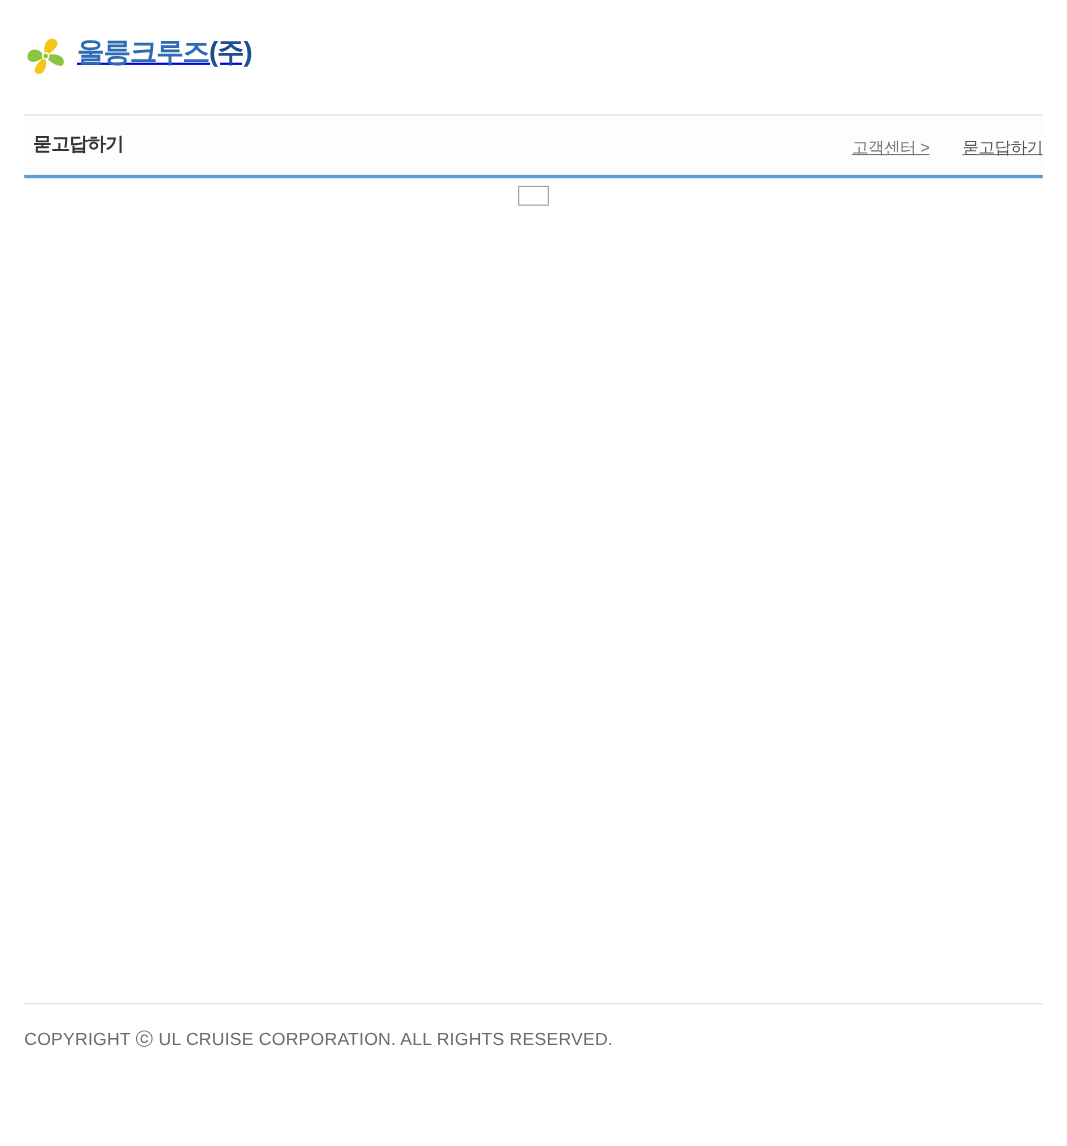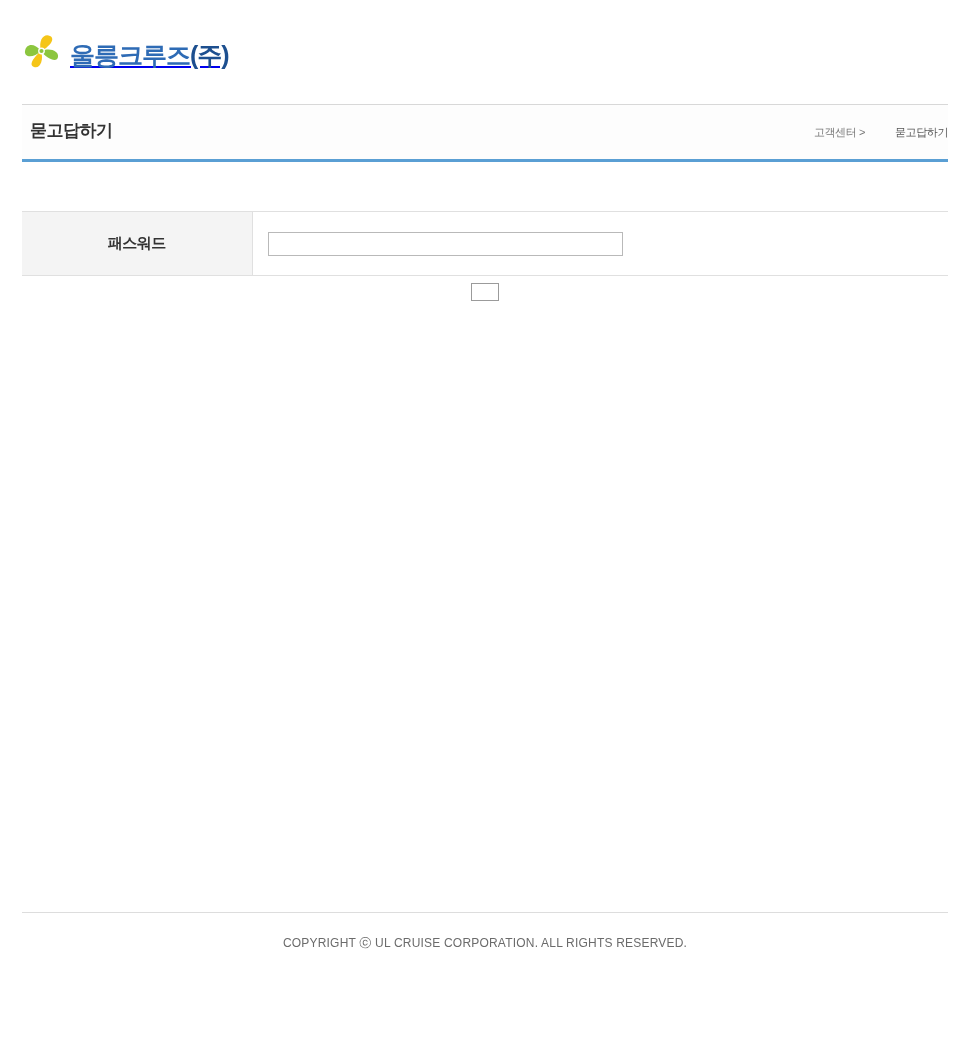--- a/index.html
+++ b/index.html
@@ -20,21 +20,21 @@
   .header {
     position: relative;
     height: 104px;
     background: #ffffff;
   }
   .logo-wrap {
     position: absolute;
     left: 22px;
     top: 30px;
     display: flex;
-    align-items: flex-end;
+    align-items: flex-start;
     gap: 8px;
   }
   .logo-mark {
     width: 40px;
     height: 42px;
     position: relative;
     flex: 0 0 auto;
   }
   .logo-text {
     font-size: 25px;
@@ -63,23 +63,24 @@
     color: #333333;
     letter-spacing: -0.5px;
   }
   .breadcrumb {
     position: absolute;
     right: 0px;
     top: 20px;
     display: flex;
     align-items: center;
     gap: 30px;
-    font-size: 11px;
+    font-size: 15px;
     color: #777777;
     letter-spacing: -0.4px;
+    text-decoration: underline;
   }
   .breadcrumb .crumb-current {
     color: #555555;
   }
 
   
   .content {
     margin: 0 22px;
     padding-top: 0;
   }
@@ -140,22 +141,22 @@
 
   
   .footer {
     position: absolute;
     left: 22px;
     right: 22px;
     top: 912px;
     border-top: 1px solid #dddddd;
   }
   .copyright {
-    text-align: center;
-    font-size: 12px;
+    text-align: left;
+    font-size: 16px;
     color: #6b6b6b;
     letter-spacing: 0.2px;
     padding-top: 22px;
   }
 </style>
 </head>
 <body>
 
 <div class="header">
   <a class="logo-wrap" href="#">
@@ -177,30 +178,20 @@
 
 <div class="titlebar">
   <div class="page-title">묻고답하기</div>
   <div class="breadcrumb">
     <span>고객센터 &gt;</span>
     <span class="crumb-current">묻고답하기</span>
   </div>
 </div>
 
 <div class="content">
-  <table class="form-table">
-    <tbody>
-      <tr>
-        <th>패스워드</th>
-        <td>
-          <input class="pw-input" type="password" value="" placeholder="" style="">
-        </td>
-      </tr>
-    </tbody>
-  </table>
 
   <div class="btn-row">
     <button class="submit-btn"></button>
   </div>
 </div>
 
 <div class="footer">
   <div class="copyright">COPYRIGHT ⓒ UL CRUISE CORPORATION. ALL RIGHTS RESERVED.</div>
 </div>
 

